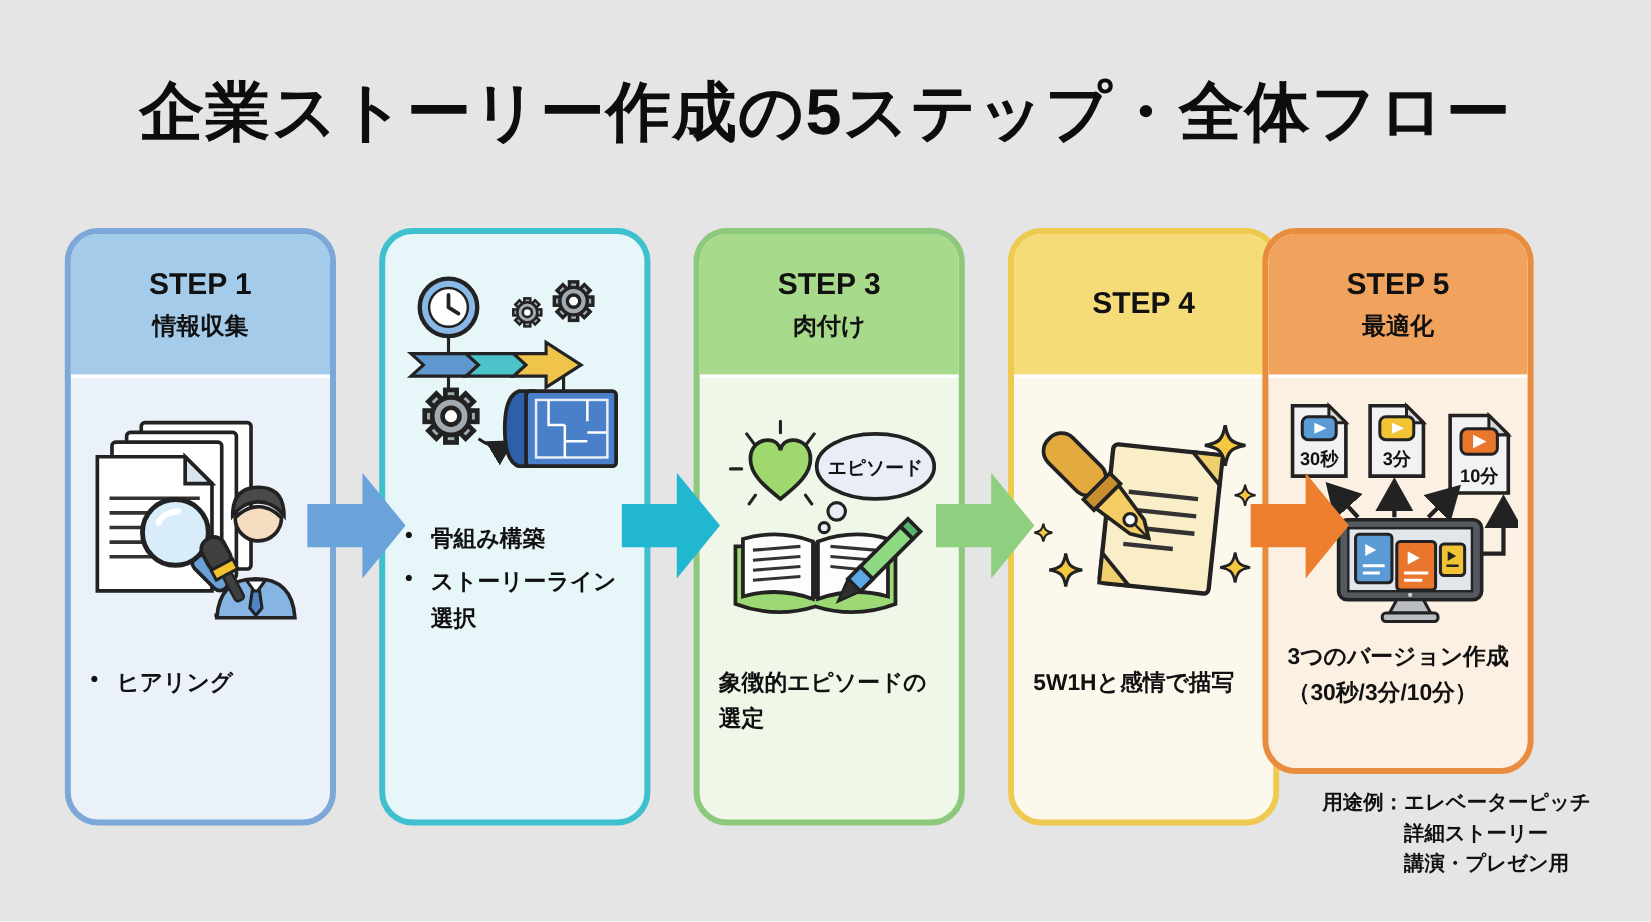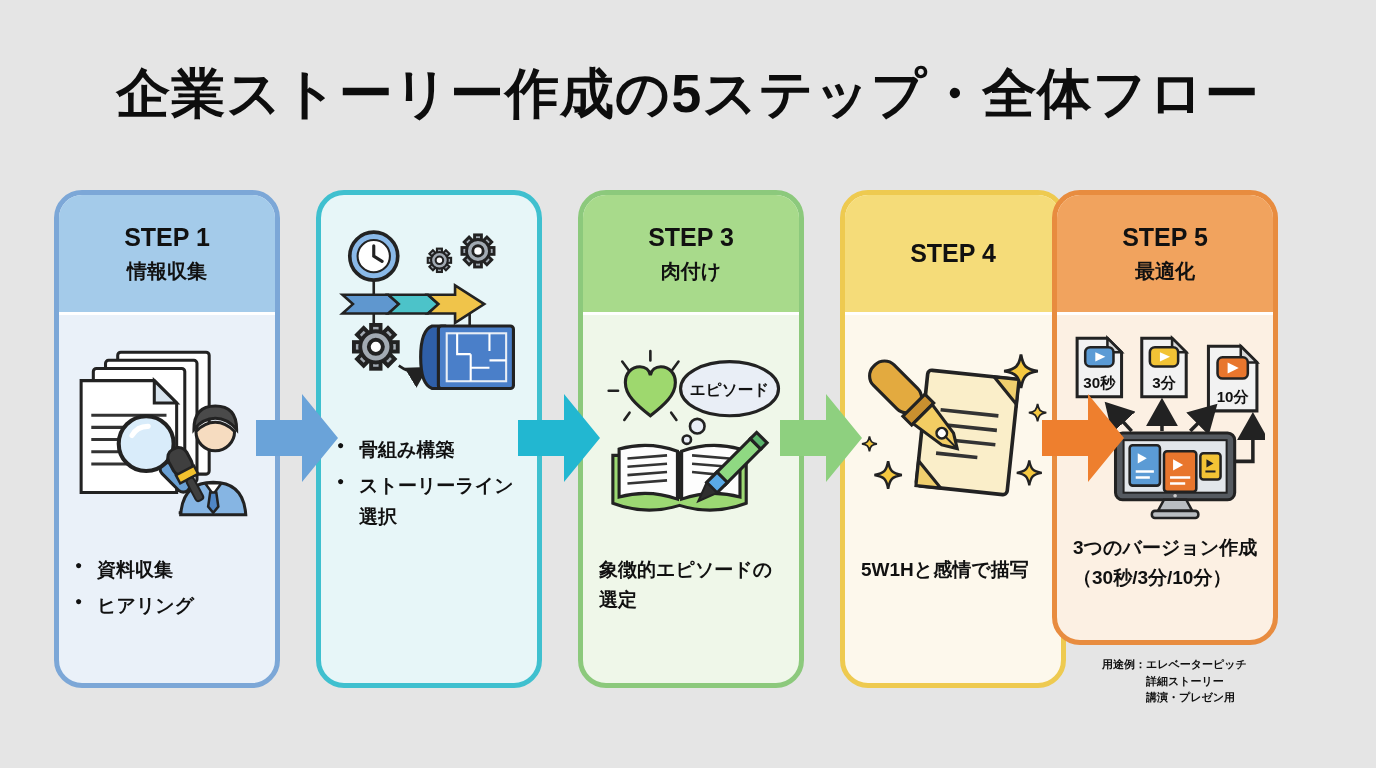--- a/index.html
+++ b/index.html
@@ -27,21 +27,21 @@
   .card-text { padding:2px 12px 0 16px; font-size:19px; font-weight:bold;
                color:#111; line-height:1.6; }
   .card-text ul { list-style:none; }
   .card-text li { margin-bottom:6px; padding-left:22px; position:relative; }
   .card-text li::before { content:"●"; position:absolute; left:0; top:1px; font-size:12px; }
   .card:nth-child(1) .card-text { padding-left:44px; }
 
   .flow-arrow { position:absolute; top:394px; width:82px; height:88px; z-index:5; }
 
   .footnote { position:absolute; left:1102px; top:656px; width:264px;
-              font-size:11px; font-weight:bold; color:#111; line-height:1.5;
+              font-size:17px; font-weight:bold; color:#111; line-height:1.5;
               display:flex; }
   .footnote .fn-label { white-space:nowrap; }
   .fn-lines div { white-space:nowrap; }
 
   svg text { font-family:"Liberation Sans","DejaVu Sans",sans-serif; }
 </style>
 </head>
 <body>
 
 <div id="stage">
@@ -91,21 +91,20 @@
         <path d="M121,80 a19,19 0 0 0 38,0 q-9,-9 -19,-9 q-10,0 -19,9 z" fill="#f6dcc0" stroke="#222" stroke-width="3"></path>
         <g transform="translate(112,122) rotate(-28)">
           <rect x="-10" y="-28" width="20" height="28" rx="9" fill="#3f3f3f" stroke="#222" stroke-width="3"></rect>
           <rect x="-10" y="-4" width="20" height="9" fill="#f2c12e" stroke="#222" stroke-width="2.5"></rect>
           <rect x="-4" y="5" width="8" height="24" rx="3" fill="#3f3f3f" stroke="#222" stroke-width="2"></rect>
         </g>
       </svg>
     </div>
     <div class="card-text">
       <ul>
-        <li>資料収集</li>
         <li>ヒアリング</li>
       </ul>
     </div>
   </div>
 
   <div class="card" style="left: 316px; --border: #3fc0cf; --header: #80dce6; --body: #e7f6f8;">
     <div class="card-icon">
       <svg width="190" height="172" viewBox="0 0 182 165">
         <path d="M38,50 v14 M38,82 v16 M130,82 v12" stroke="#222" stroke-width="2.5" fill="none"></path>
         <circle cx="38" cy="27" r="23" fill="#8ab9e8" stroke="#222" stroke-width="3.5"></circle>

